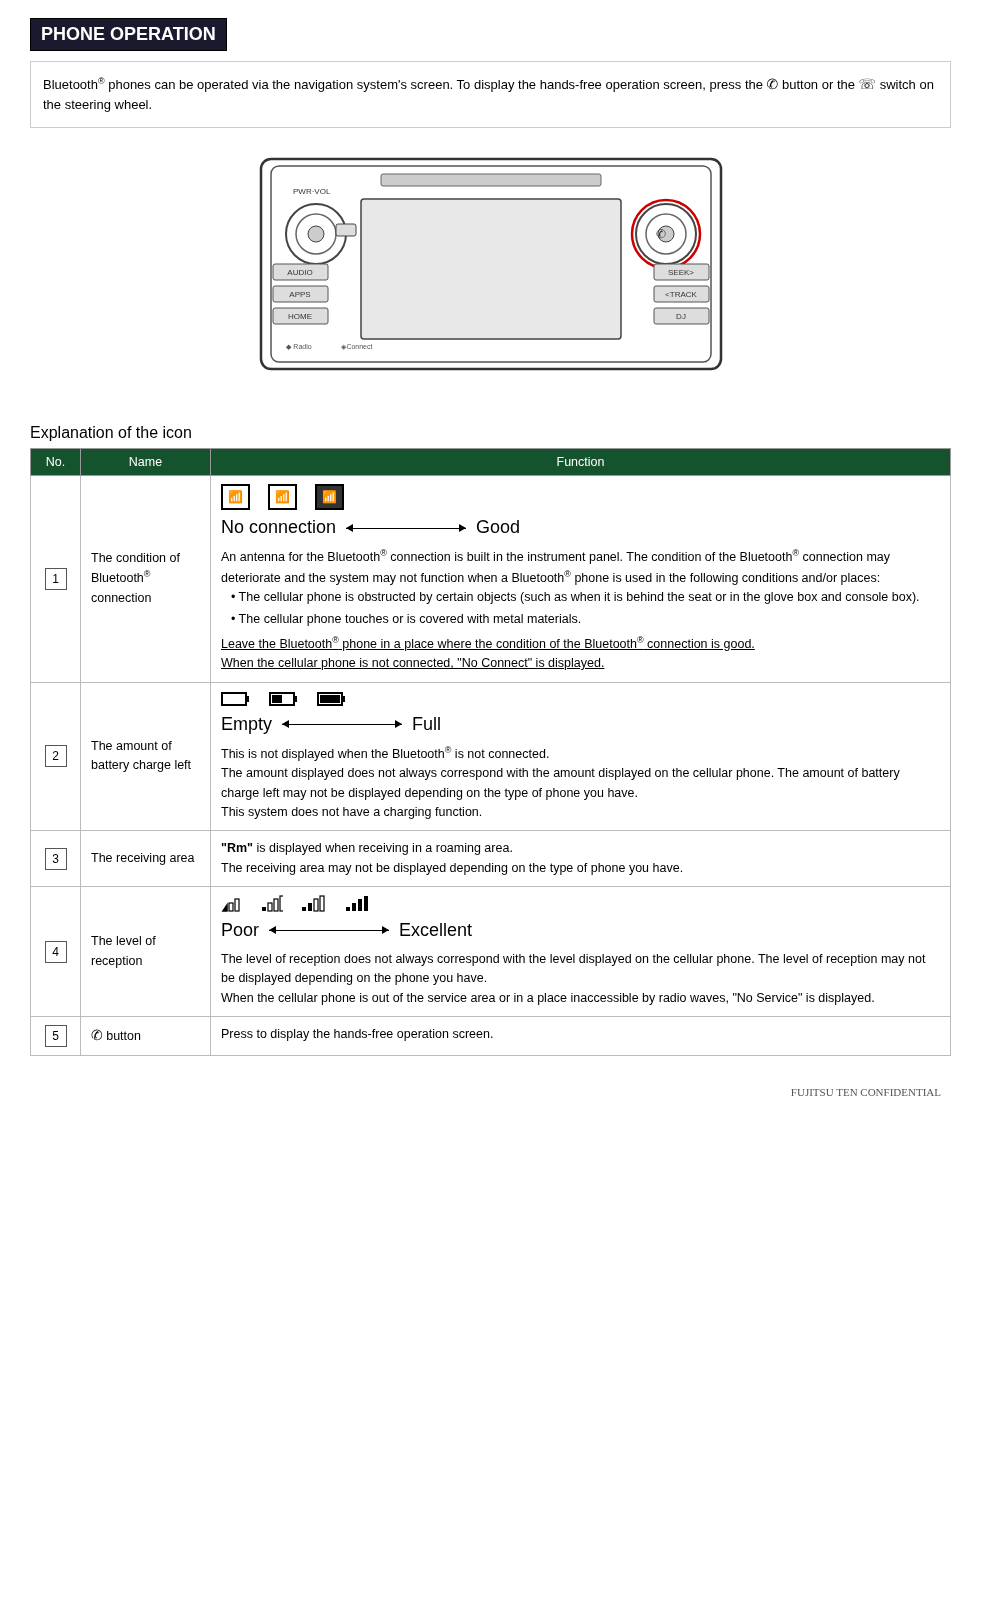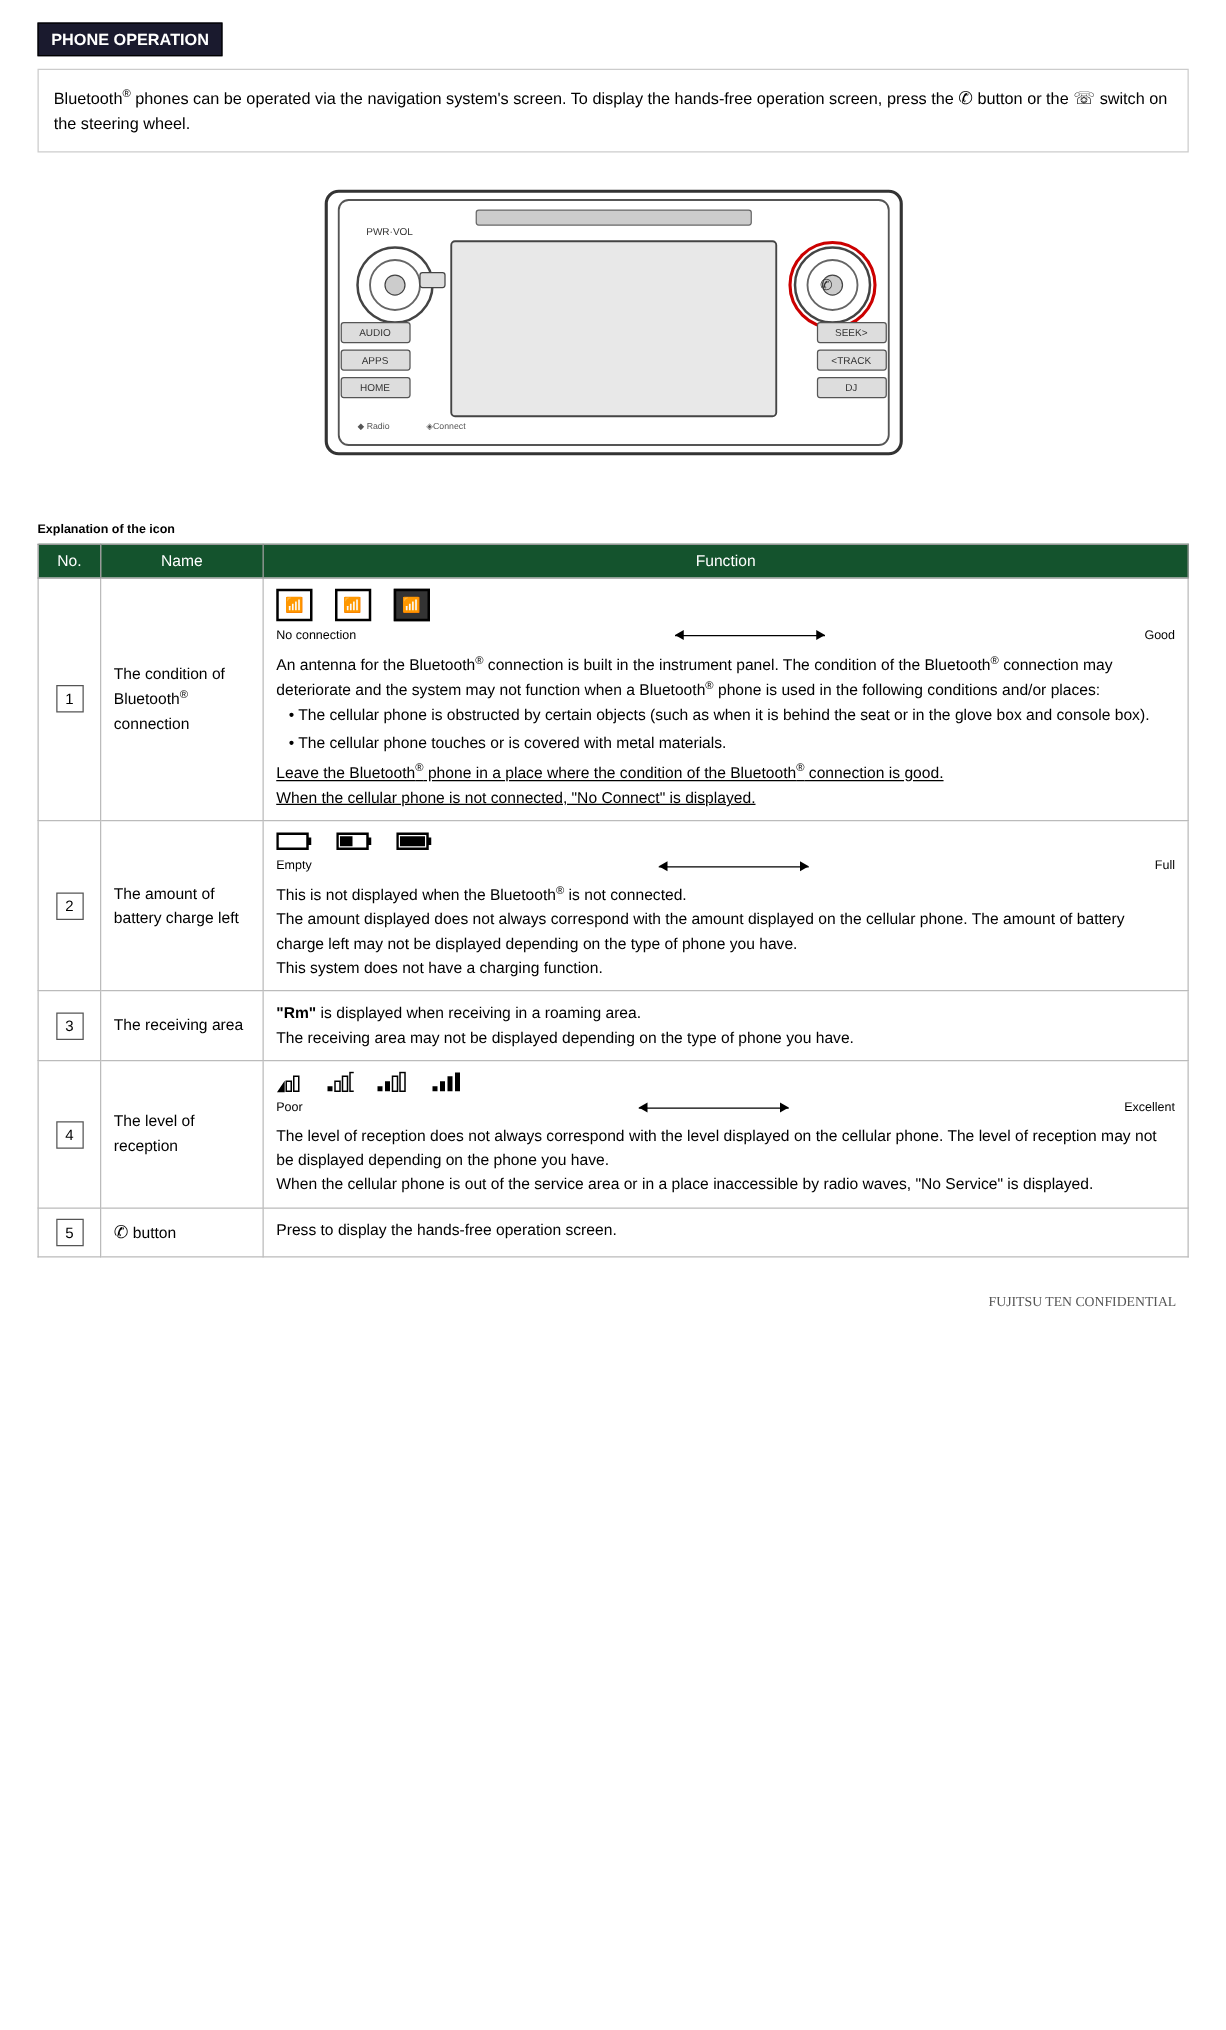--- a/index.html
+++ b/index.html
@@ -10,21 +10,21 @@
       color: #000;
       width: 981px;
       min-height: 1624px;
       padding: 18px 30px 30px 30px;
     }
 
     .page-title-bar {
       background: #1a1a2e;
       color: #fff;
       font-weight: bold;
-      font-size: 13px;
+      font-size: 18px;
       padding: 5px 10px;
       display: inline-block;
       margin-bottom: 10px;
       border: 1px solid #000;
     }
 
     .intro-box {
       border: 1px solid #ccc;
       padding: 12px 12px;
       margin-bottom: 16px;
@@ -39,22 +39,22 @@
       margin: 10px 0 40px 0;
     }
 
     
     .device-svg-container {
       width: 480px;
       height: 240px;
     }
 
     .explanation-label {
-      font-weight: bold;
-      font-size: 10px;
+      font-weight: normal;
+      font-size: 16px;
       margin-bottom: 6px;
       margin-top: 24px;
     }
 
     table.icon-table {
       width: 100%;
       border-collapse: collapse;
       font-size: 12.5px;
     }
 
@@ -118,22 +118,21 @@
       font-weight: bold;
       background: #333;
       color: #fff;
     }
 
     .arrow-row {
       display: flex;
       align-items: center;
       gap: 6px;
       margin-bottom: 5px;
-      font-size: 10px;
-      justify-content: space-between;
+      font-size: 18px;
     }
 
     .long-arrow {
       display: inline-block;
       width: 120px;
       height: 1px;
       background: #000;
       position: relative;
       margin: 0 4px;
       vertical-align: middle;

